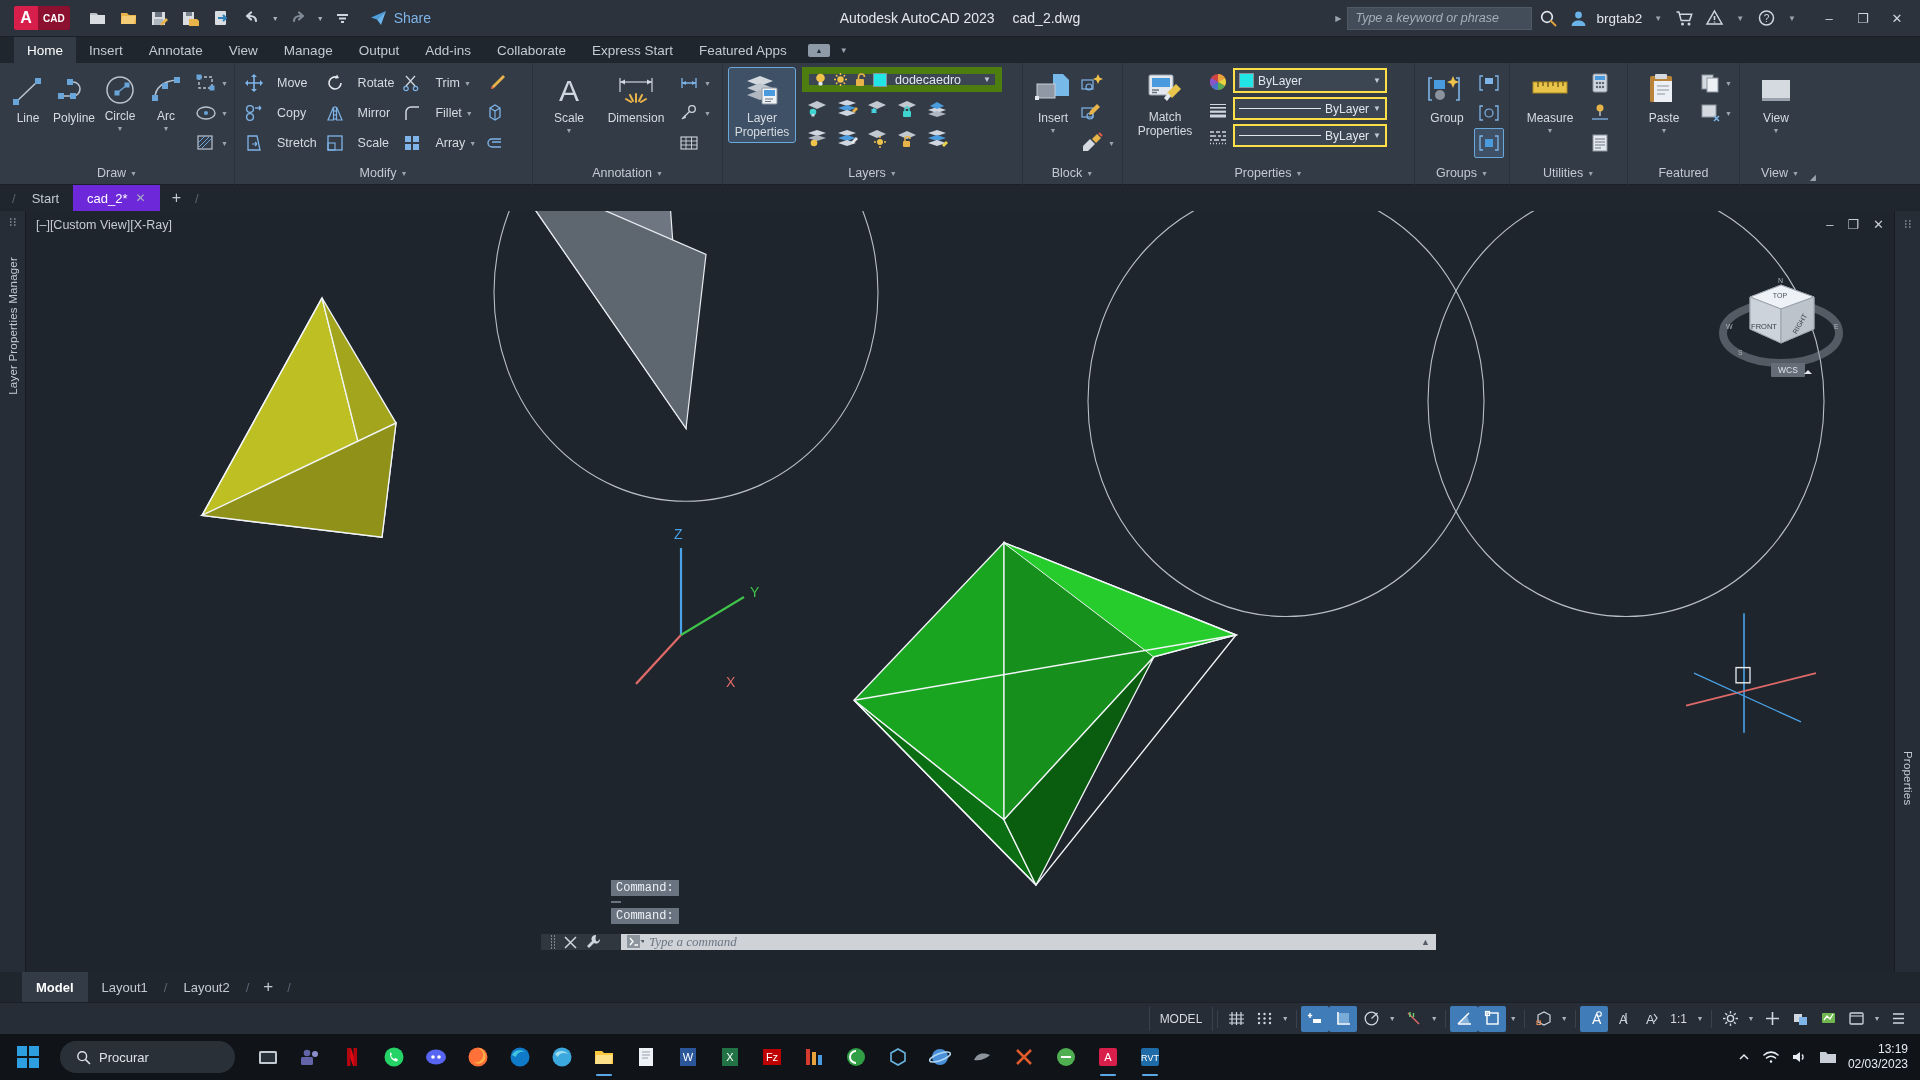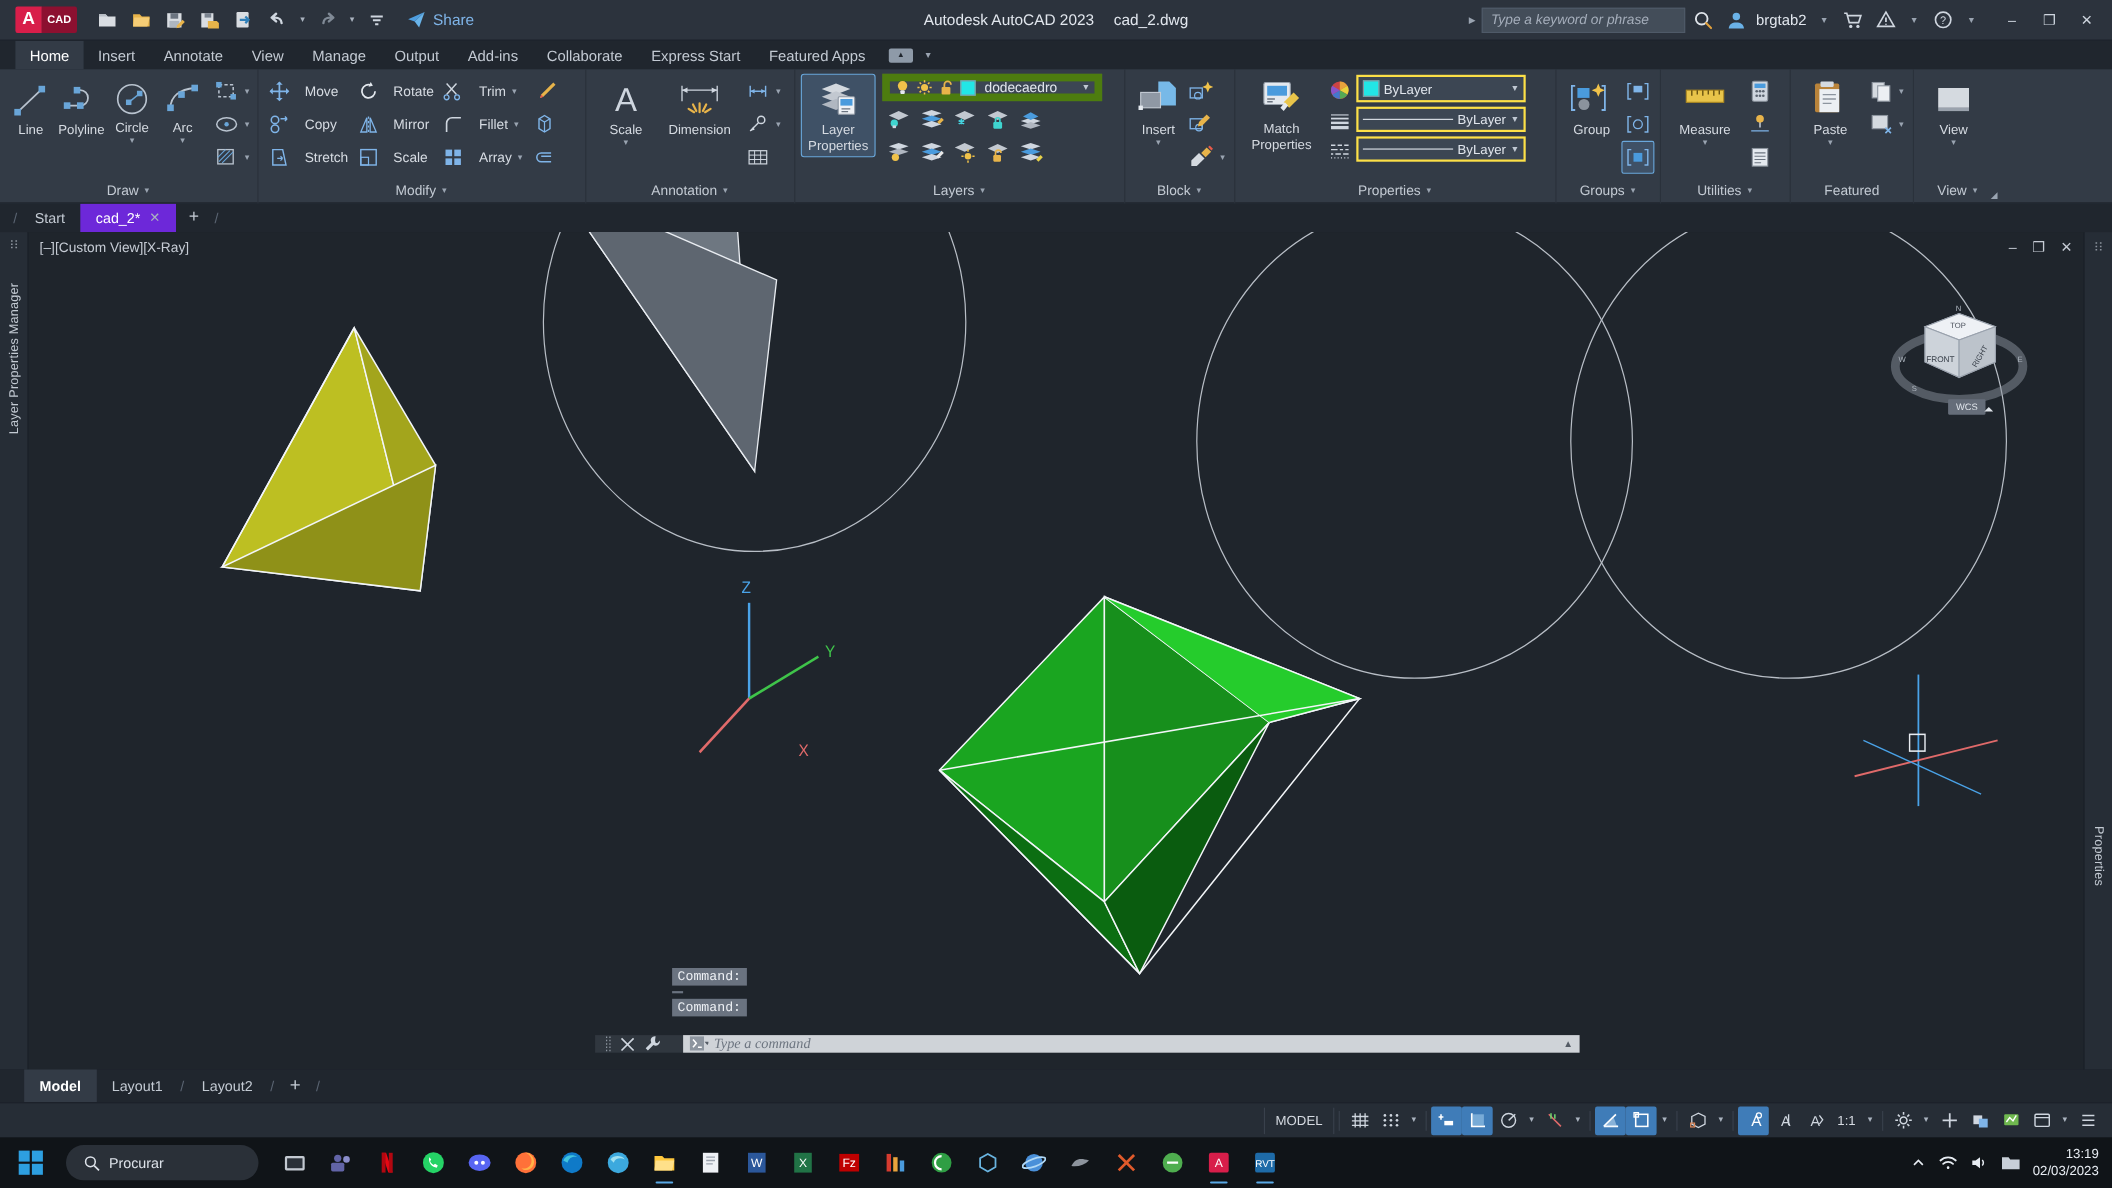--- a/index.html
+++ b/index.html
@@ -143,21 +143,21 @@
   .vp-ctrl { position:absolute; top:6px; right:10px; display:flex; gap:14px; align-items:center;
     color:#c6ccd5; font-size:13px; }
   .vp-ctrl span { cursor:pointer; }
 
   
   .cmd-hist { position:absolute; left:585px; bottom:48px; display:flex; flex-direction:column; gap:5px; }
   .cmd-line { background:#6a7380; color:#eef1f5; font-family:"Liberation Mono", monospace;
     font-size:12px; padding:1px 5px; width:fit-content; }
 
   
-  .cmdbar { position:absolute; left:515px; bottom:10px; height:26px; display:flex; align-items:center; }
+  .cmdbar { position:absolute; left:515px; bottom:22px; height:26px; display:flex; align-items:flex-end; }
   .cmd-left { width:80px; background:#30373f; display:flex; align-items:center; gap:8px; padding-left:8px; }
   .cmd-input-wrap { width:815px; background:#cfd3d8; display:flex; align-items:center; gap:5px; padding:0 6px; }
   .cmd-ph { font-size:13px; color:#6d7580; font-style:italic; font-family:"Liberation Serif", serif; }
   .cmd-up { margin-left:auto; font-size:9px; color:#555c66; }
 
   
   .viewcube { position:absolute; right:48px; top:60px; width:130px; height:115px; }
 
   
   .layoutbar { height:30px; background:#20262e; display:flex; align-items:stretch;

